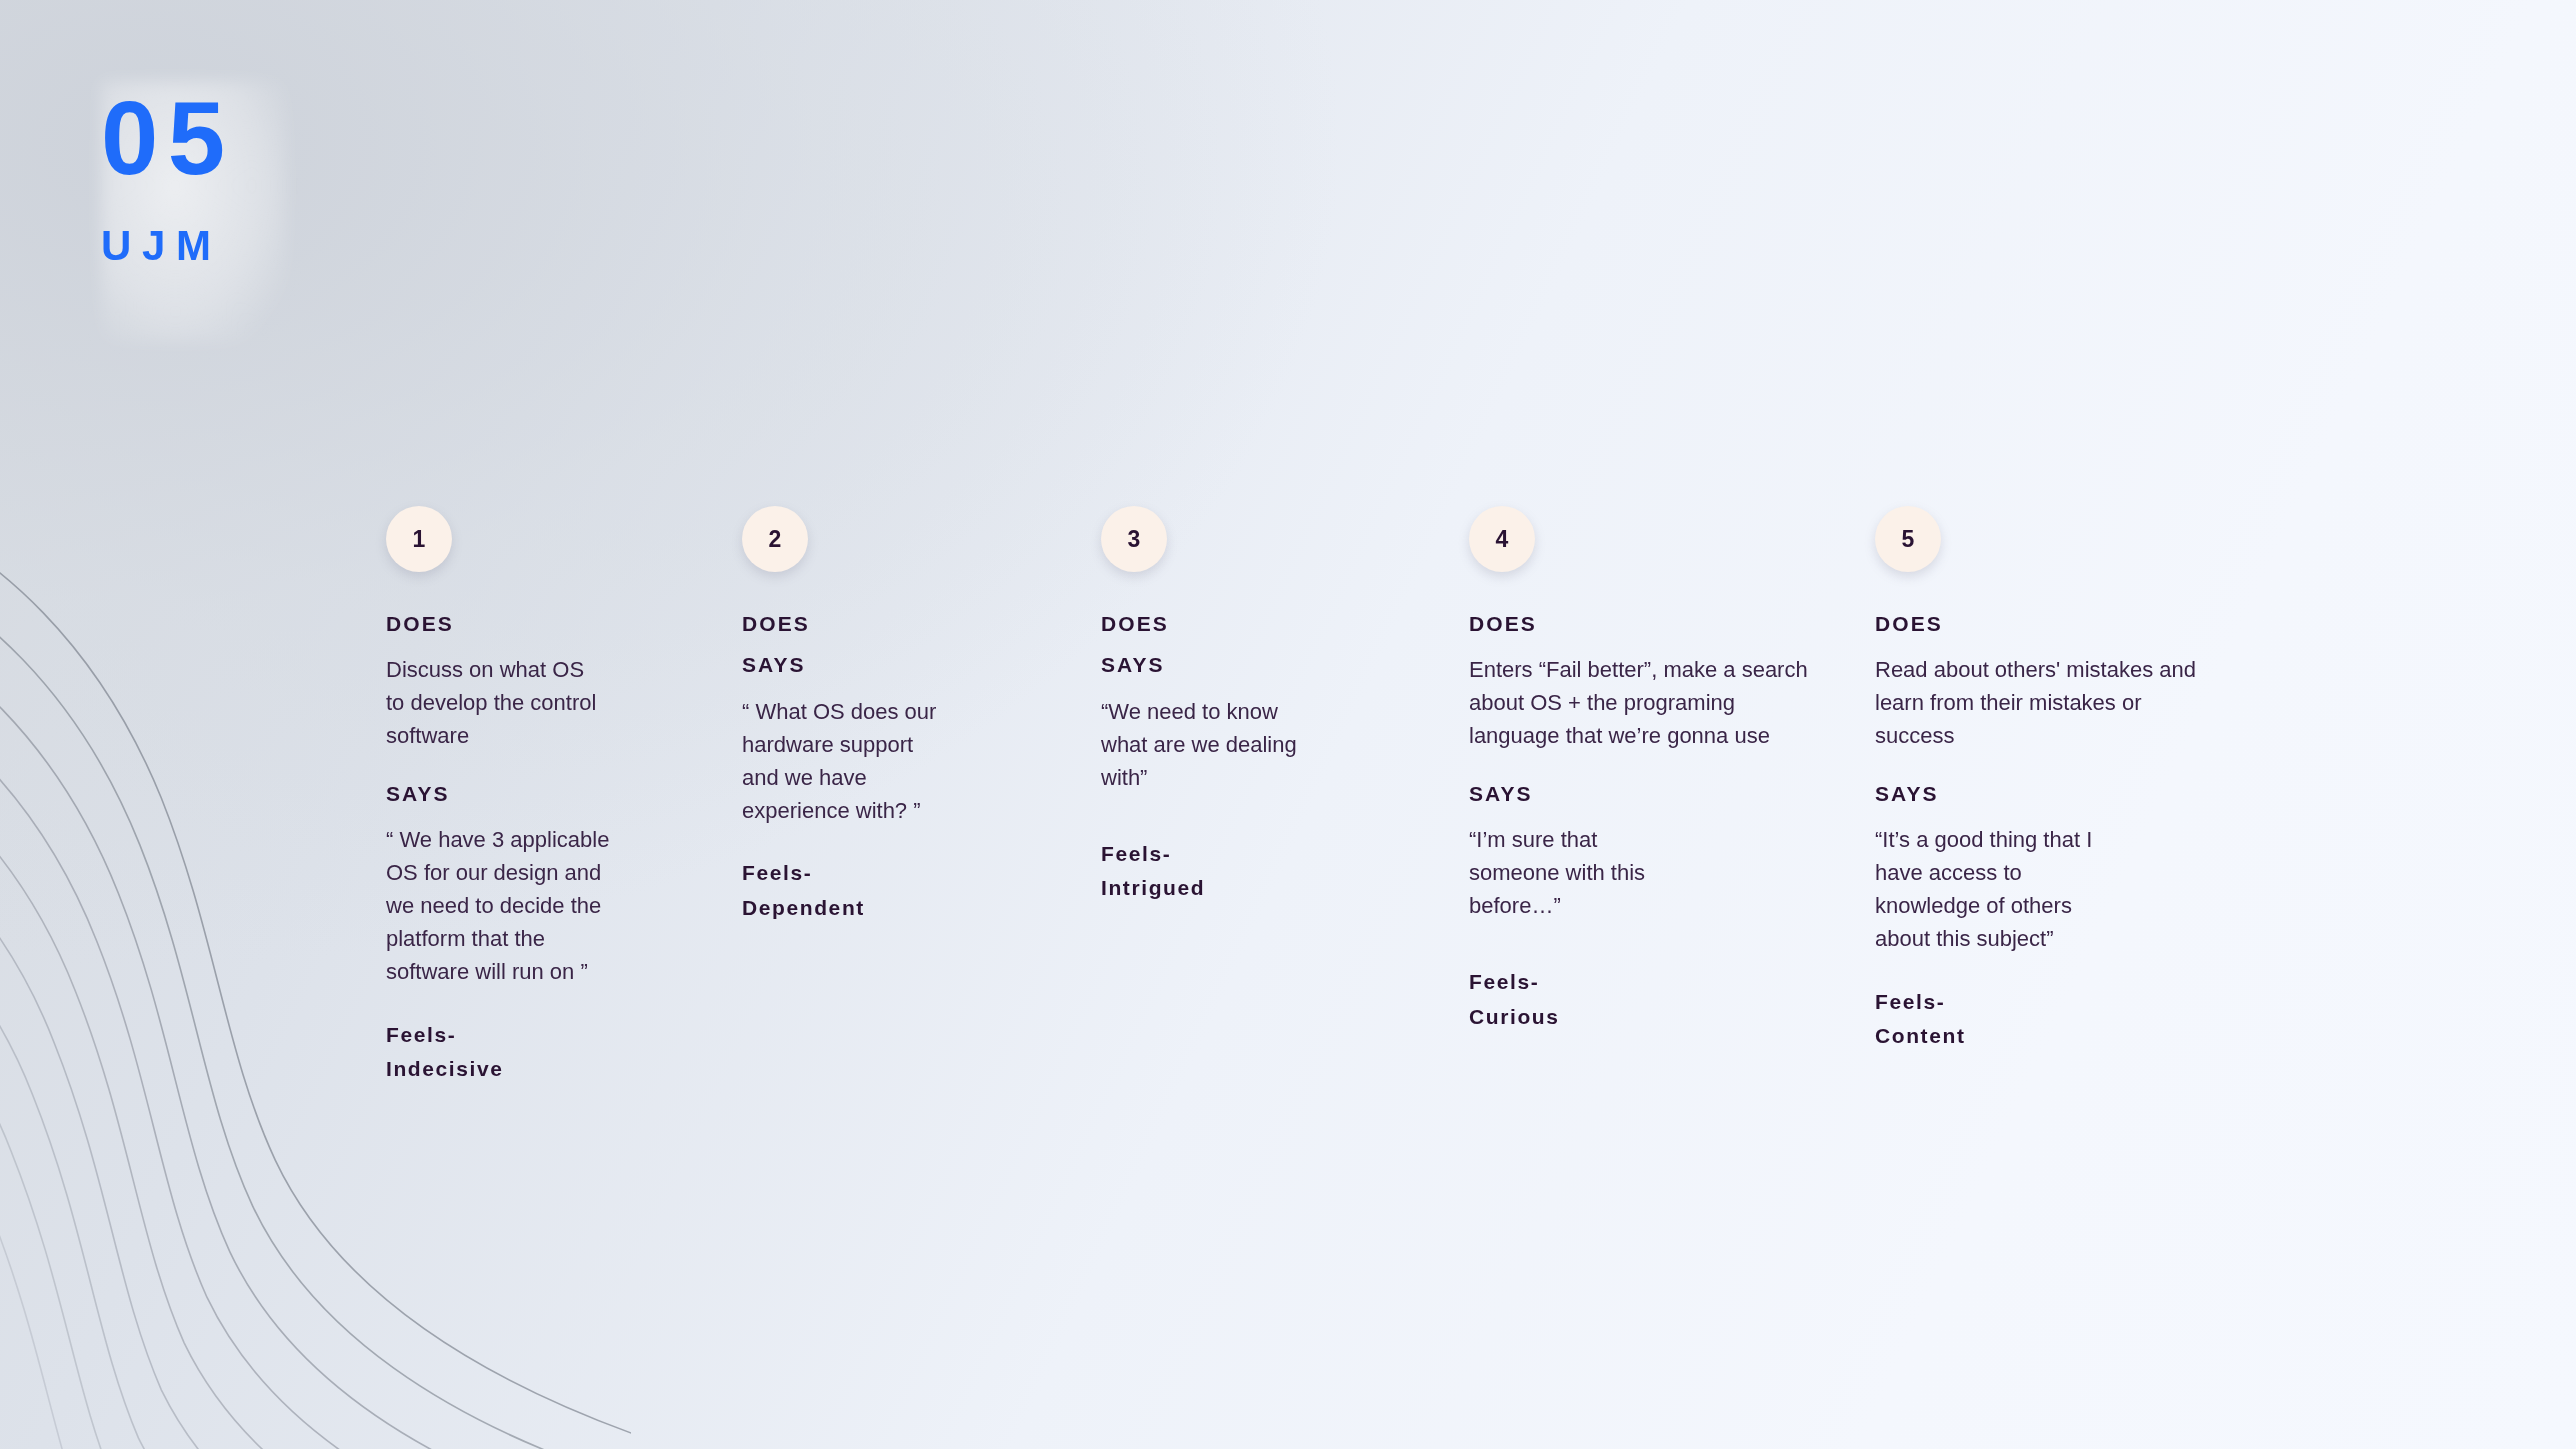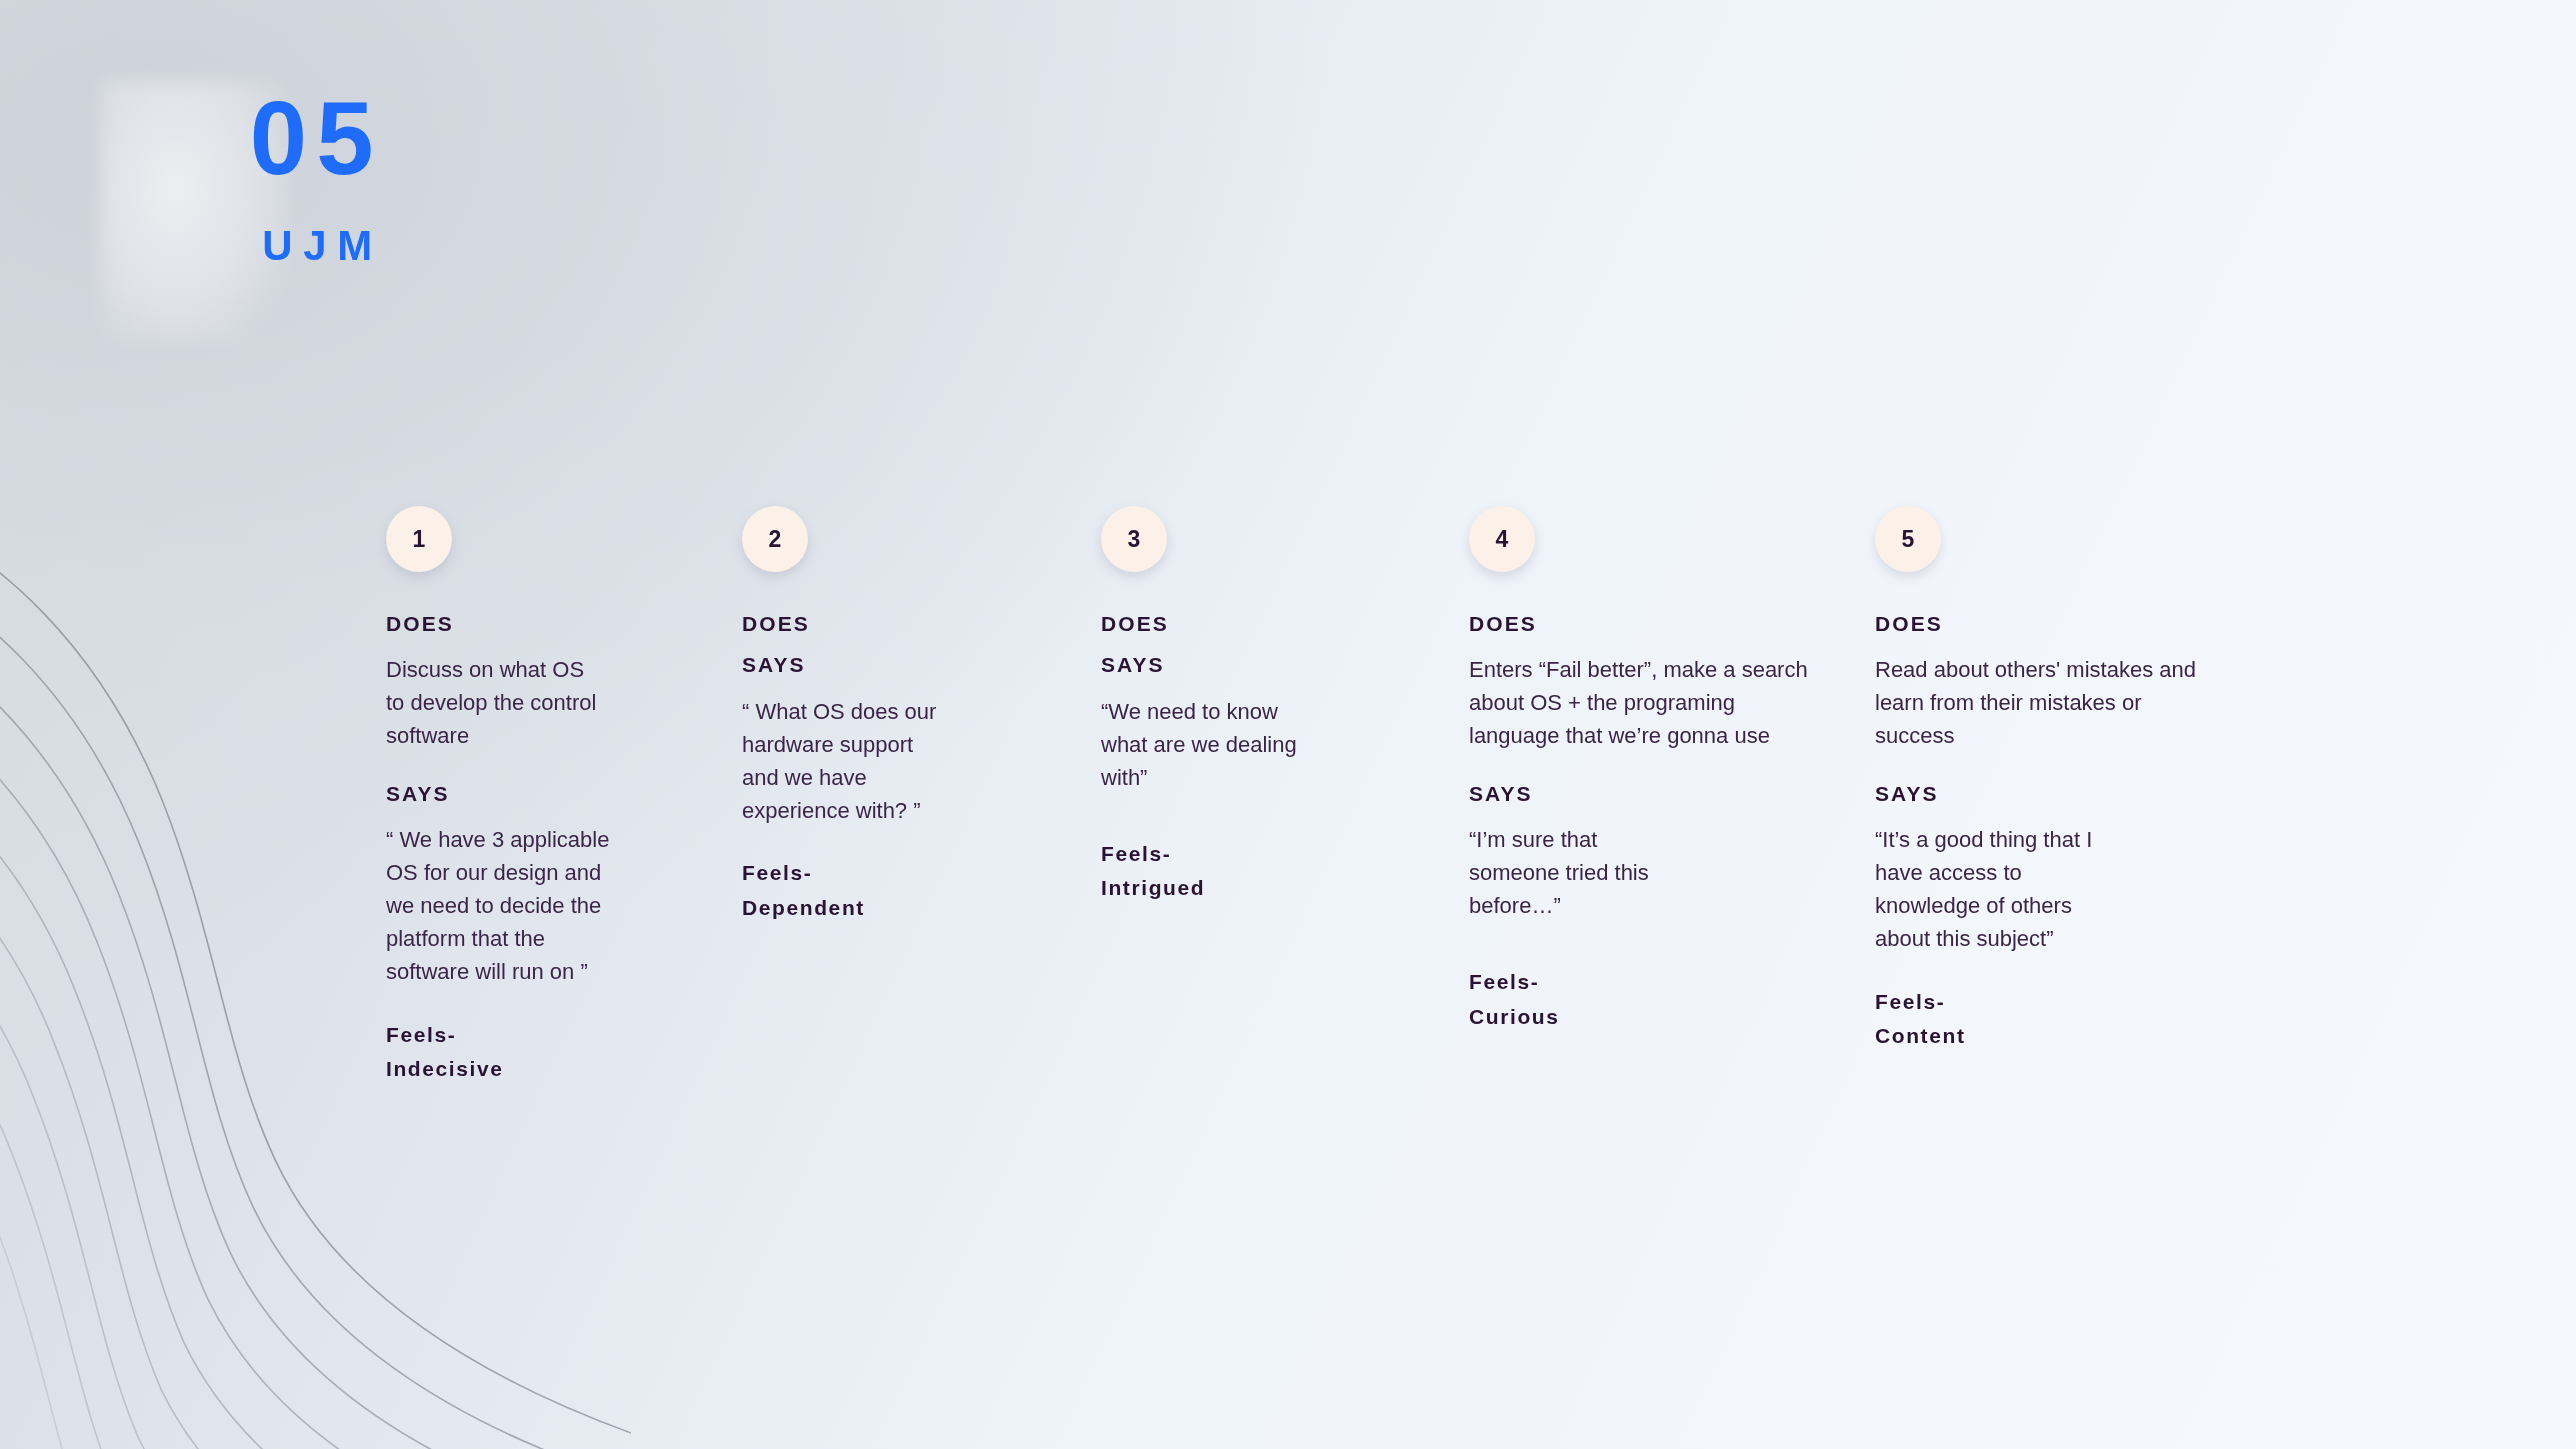--- a/index.html
+++ b/index.html
@@ -38,21 +38,20 @@
     height: 262px;
     background: radial-gradient(ellipse at 40% 40%, rgba(255,255,255,0.62) 0%, rgba(255,255,255,0.30) 55%, rgba(255,255,255,0.0) 85%);
     filter: blur(8px);
   }
 
   .hero {
     position: absolute;
     left: 101px;
     top: 87px;
     width: 282px;
-    text-align: right;
   }
   .hero-number {
     font-size: 103px;
     font-weight: 700;
     color: #1f6cfa;
     line-height: 1;
     letter-spacing: 9.4px;
     margin: 0;
   }
   .hero-sub {
@@ -194,21 +193,21 @@
     </div>
 
     <div class="col col-4">
       <div class="badge">4</div>
       <div class="sec-head">DOES</div>
       <div class="sec-body">Enters “Fail better”, make a search
 about OS + the programing
 language that we’re gonna use</div>
       <div class="sec-head">SAYS</div>
       <div class="sec-body">“I’m sure that
-someone tried this
+someone with this
 before…”</div>
       <div class="feels" style="margin-top:43px">Feels-
 Curious</div>
     </div>
 
     <div class="col col-5">
       <div class="badge">5</div>
       <div class="sec-head">DOES</div>
       <div class="sec-body">Read about others' mistakes and
 learn from their mistakes or

